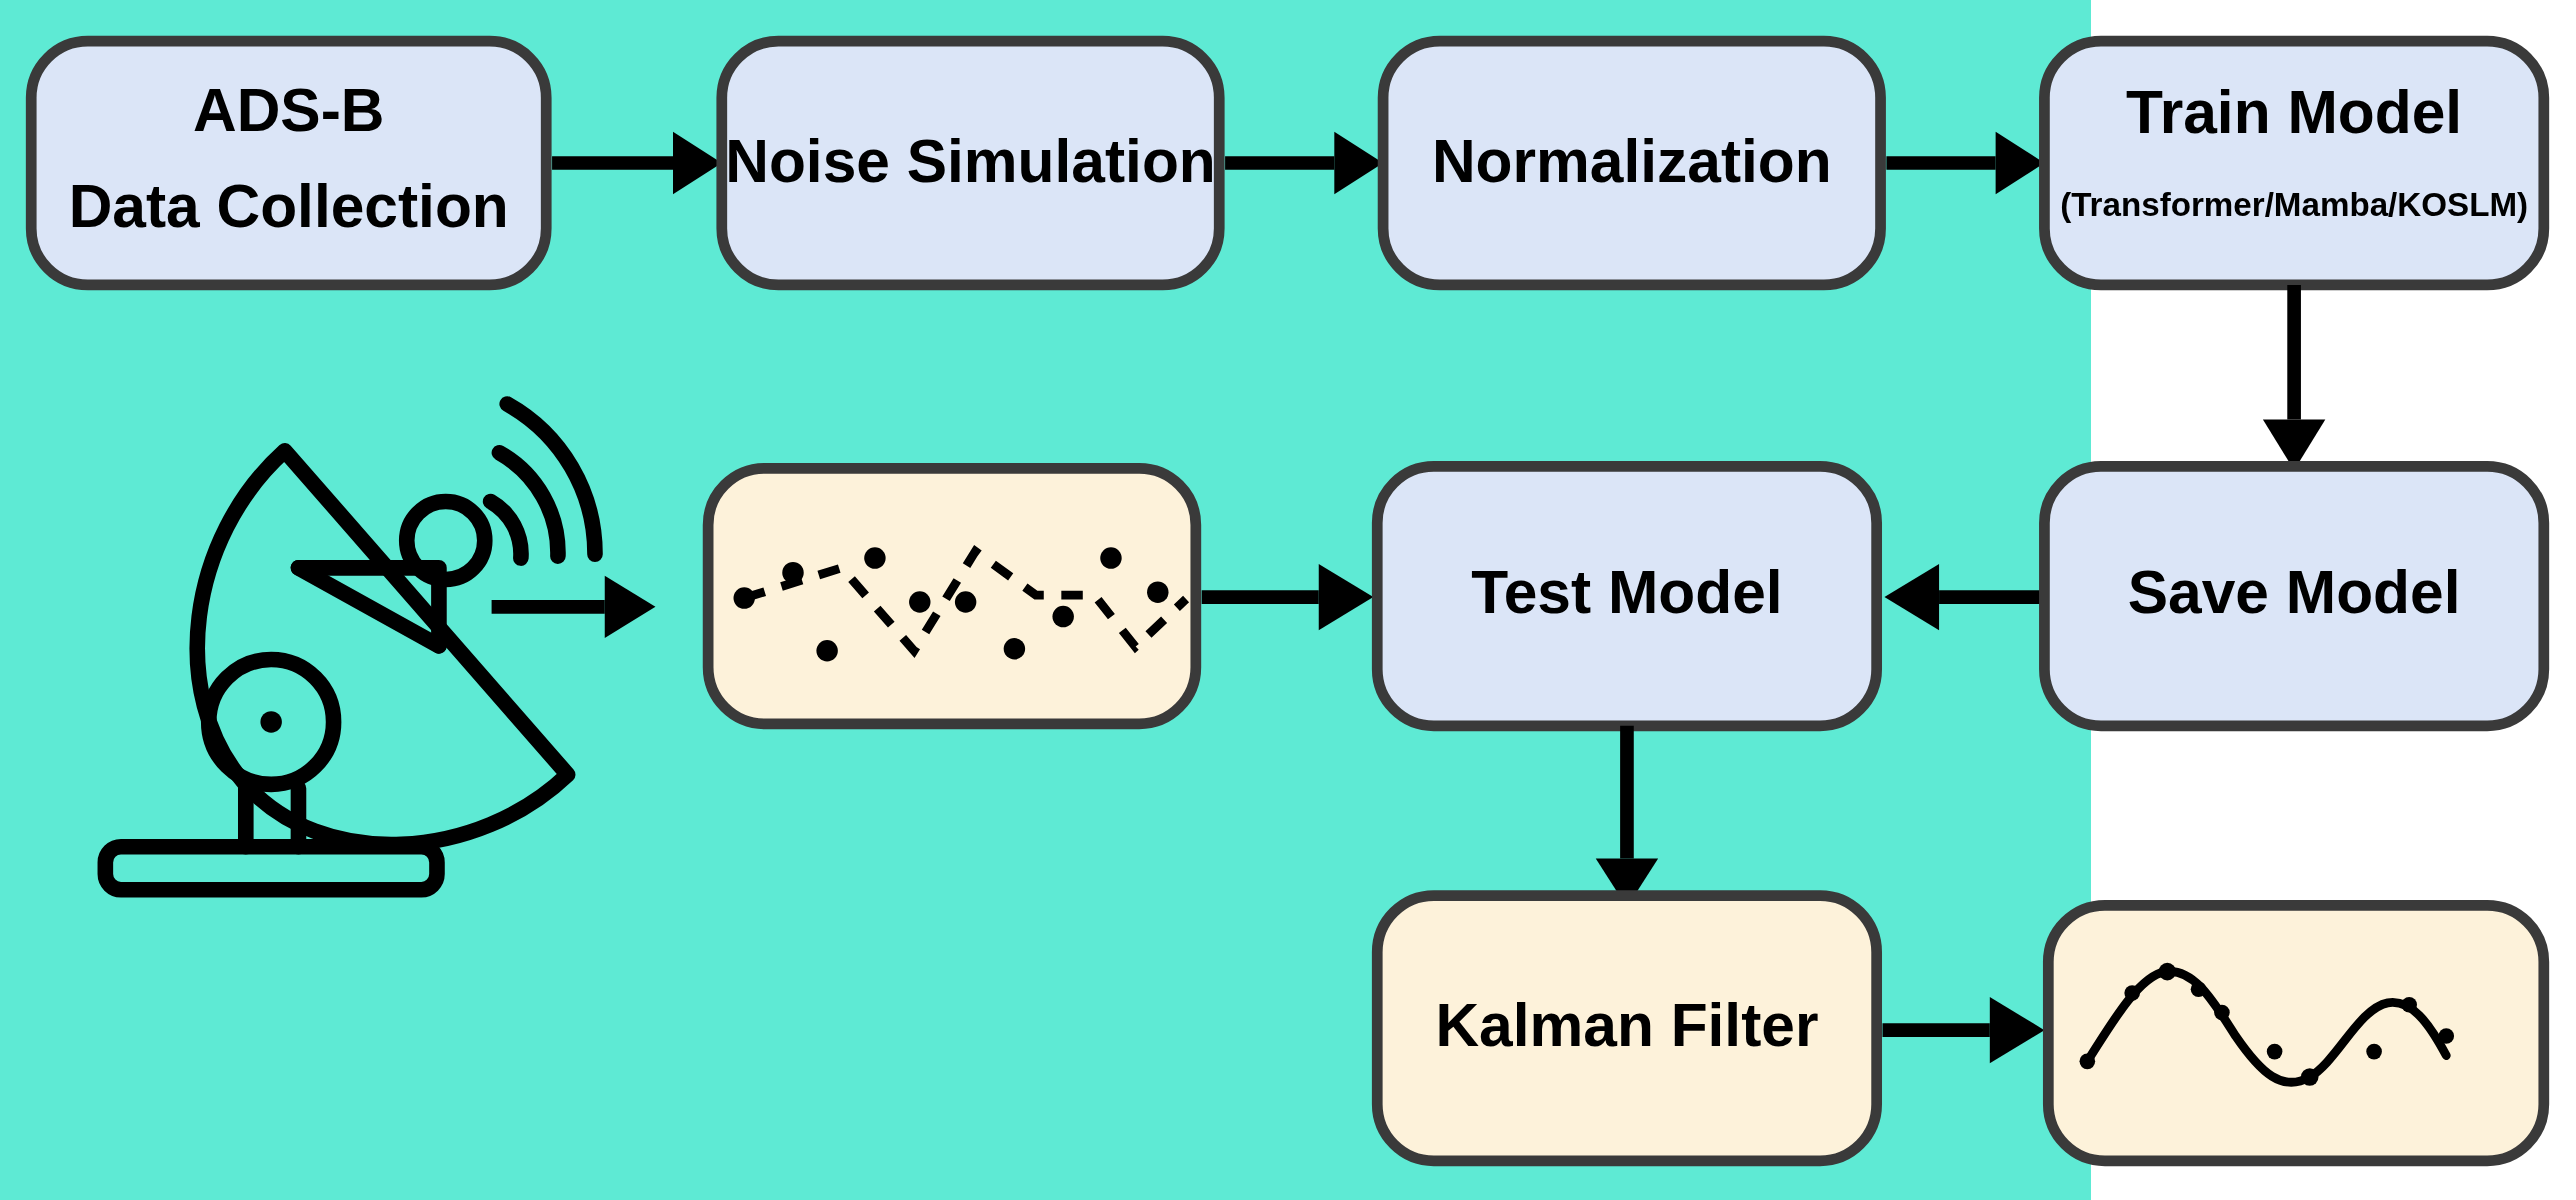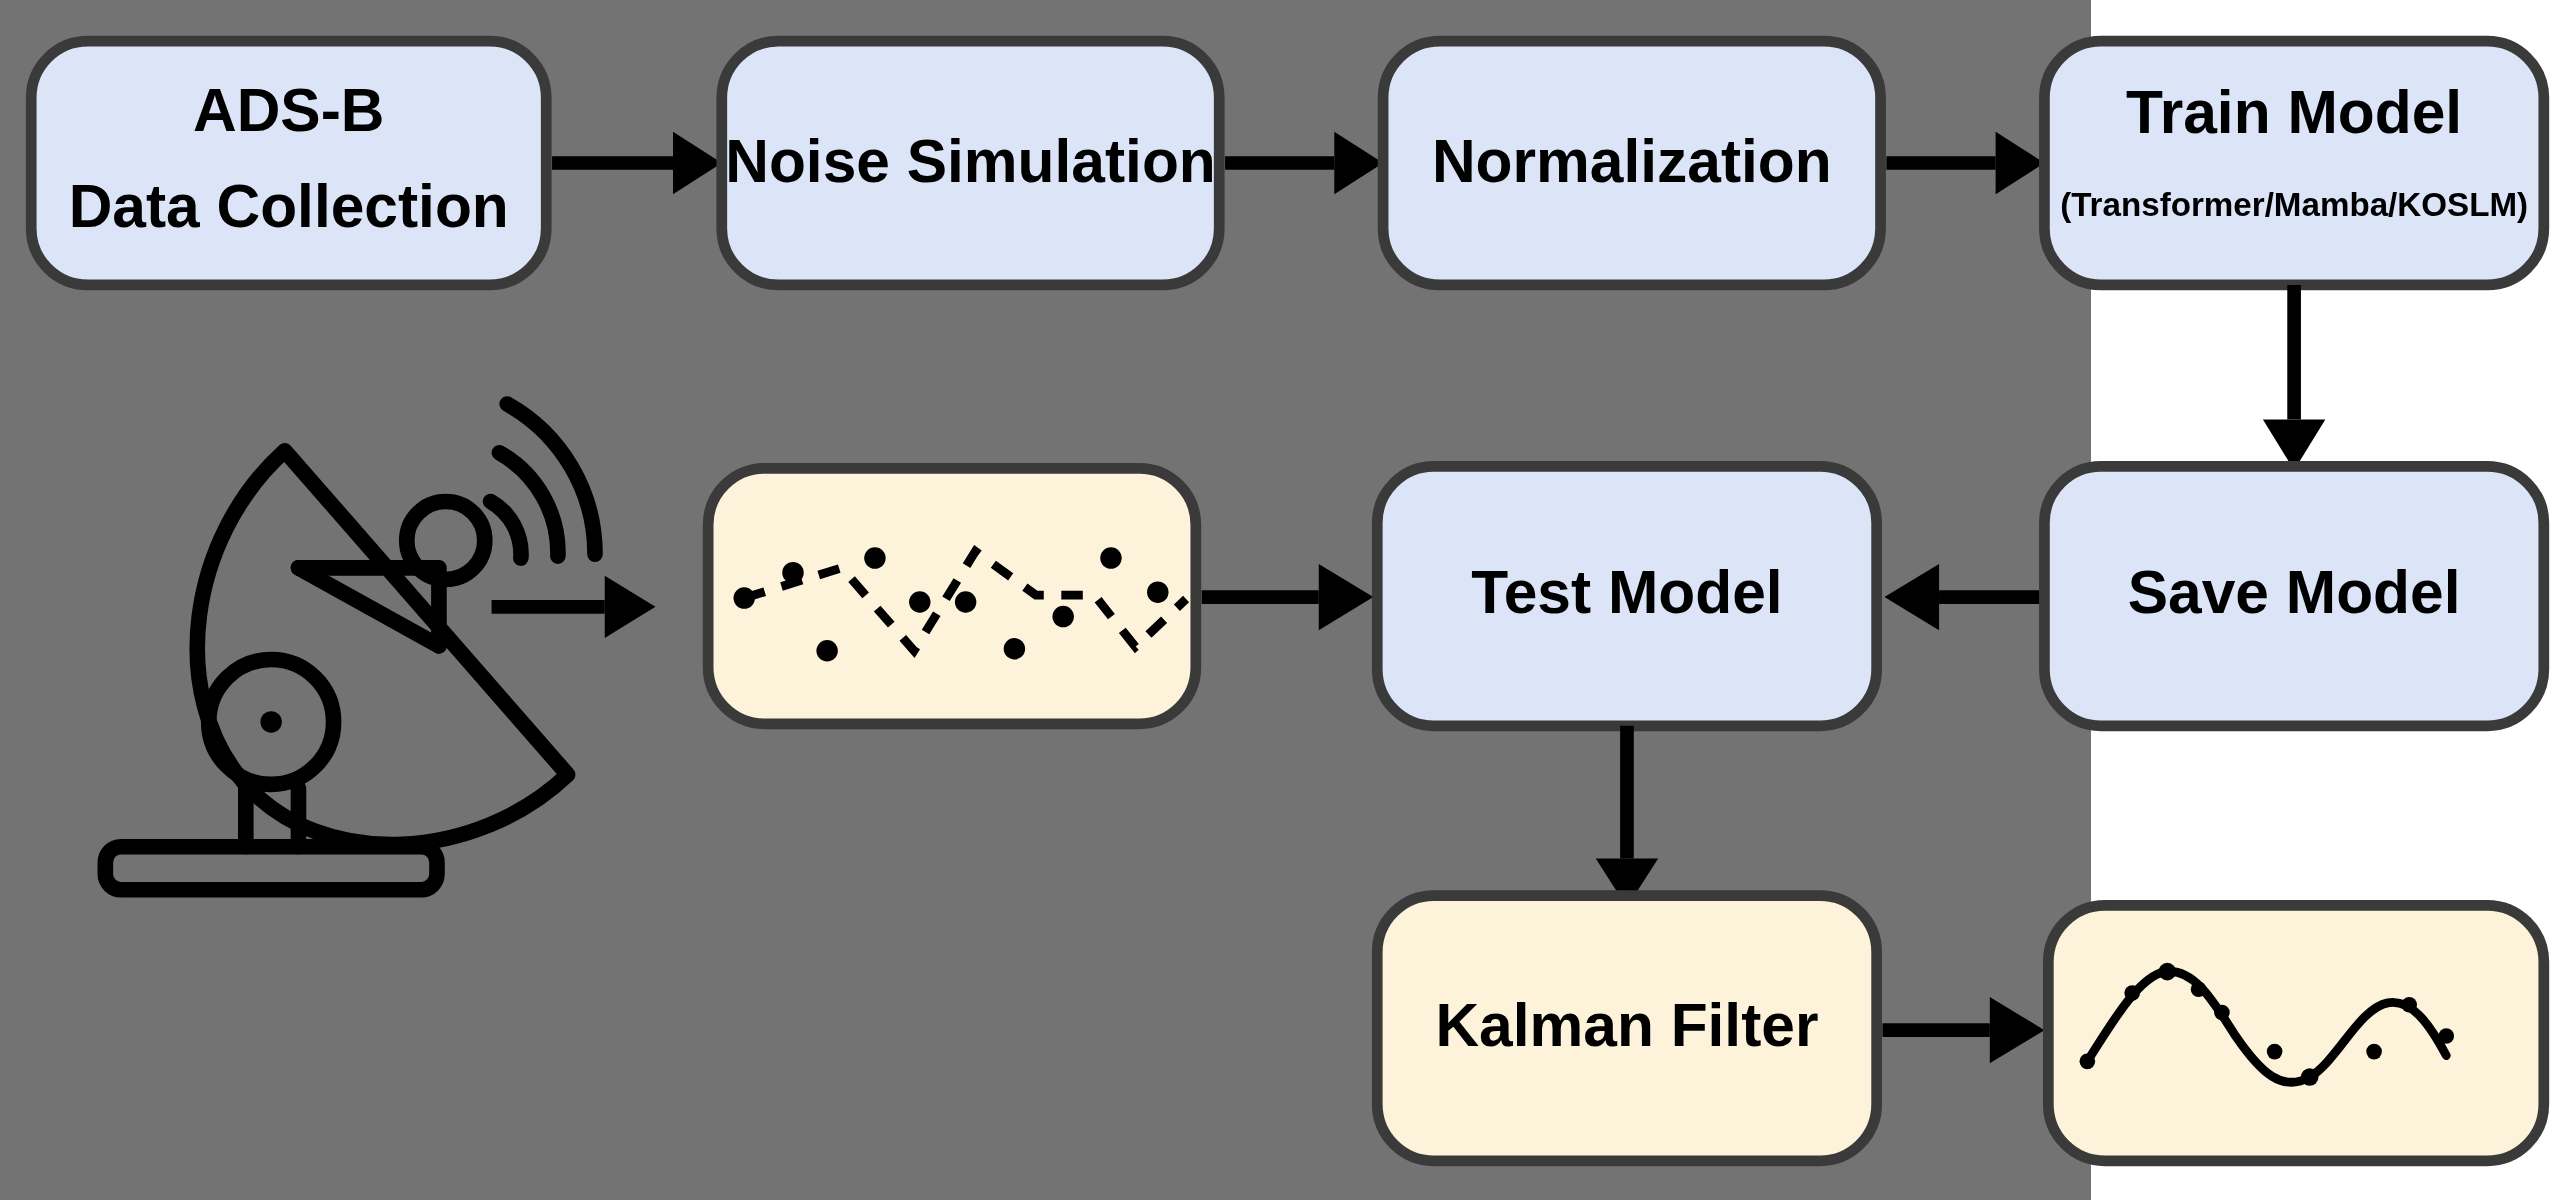--- a/index.html
+++ b/index.html
@@ -11,21 +11,21 @@
   body {
     width: 2576px;
     height: 1201px;
     overflow: hidden;
     font-family: "Liberation Sans", sans-serif;
   }
   #flowchart-root {
     position: relative;
     width: 2091px;
     height: 1201px;
-    background: #737373;
+    background: #5eead4;
   }
   svg.flow {
     display: block;
     width: 2576px;
     height: 1201px;
   }
   .node-box {
     stroke: #3a3a3a;
     stroke-width: 11;
   }

